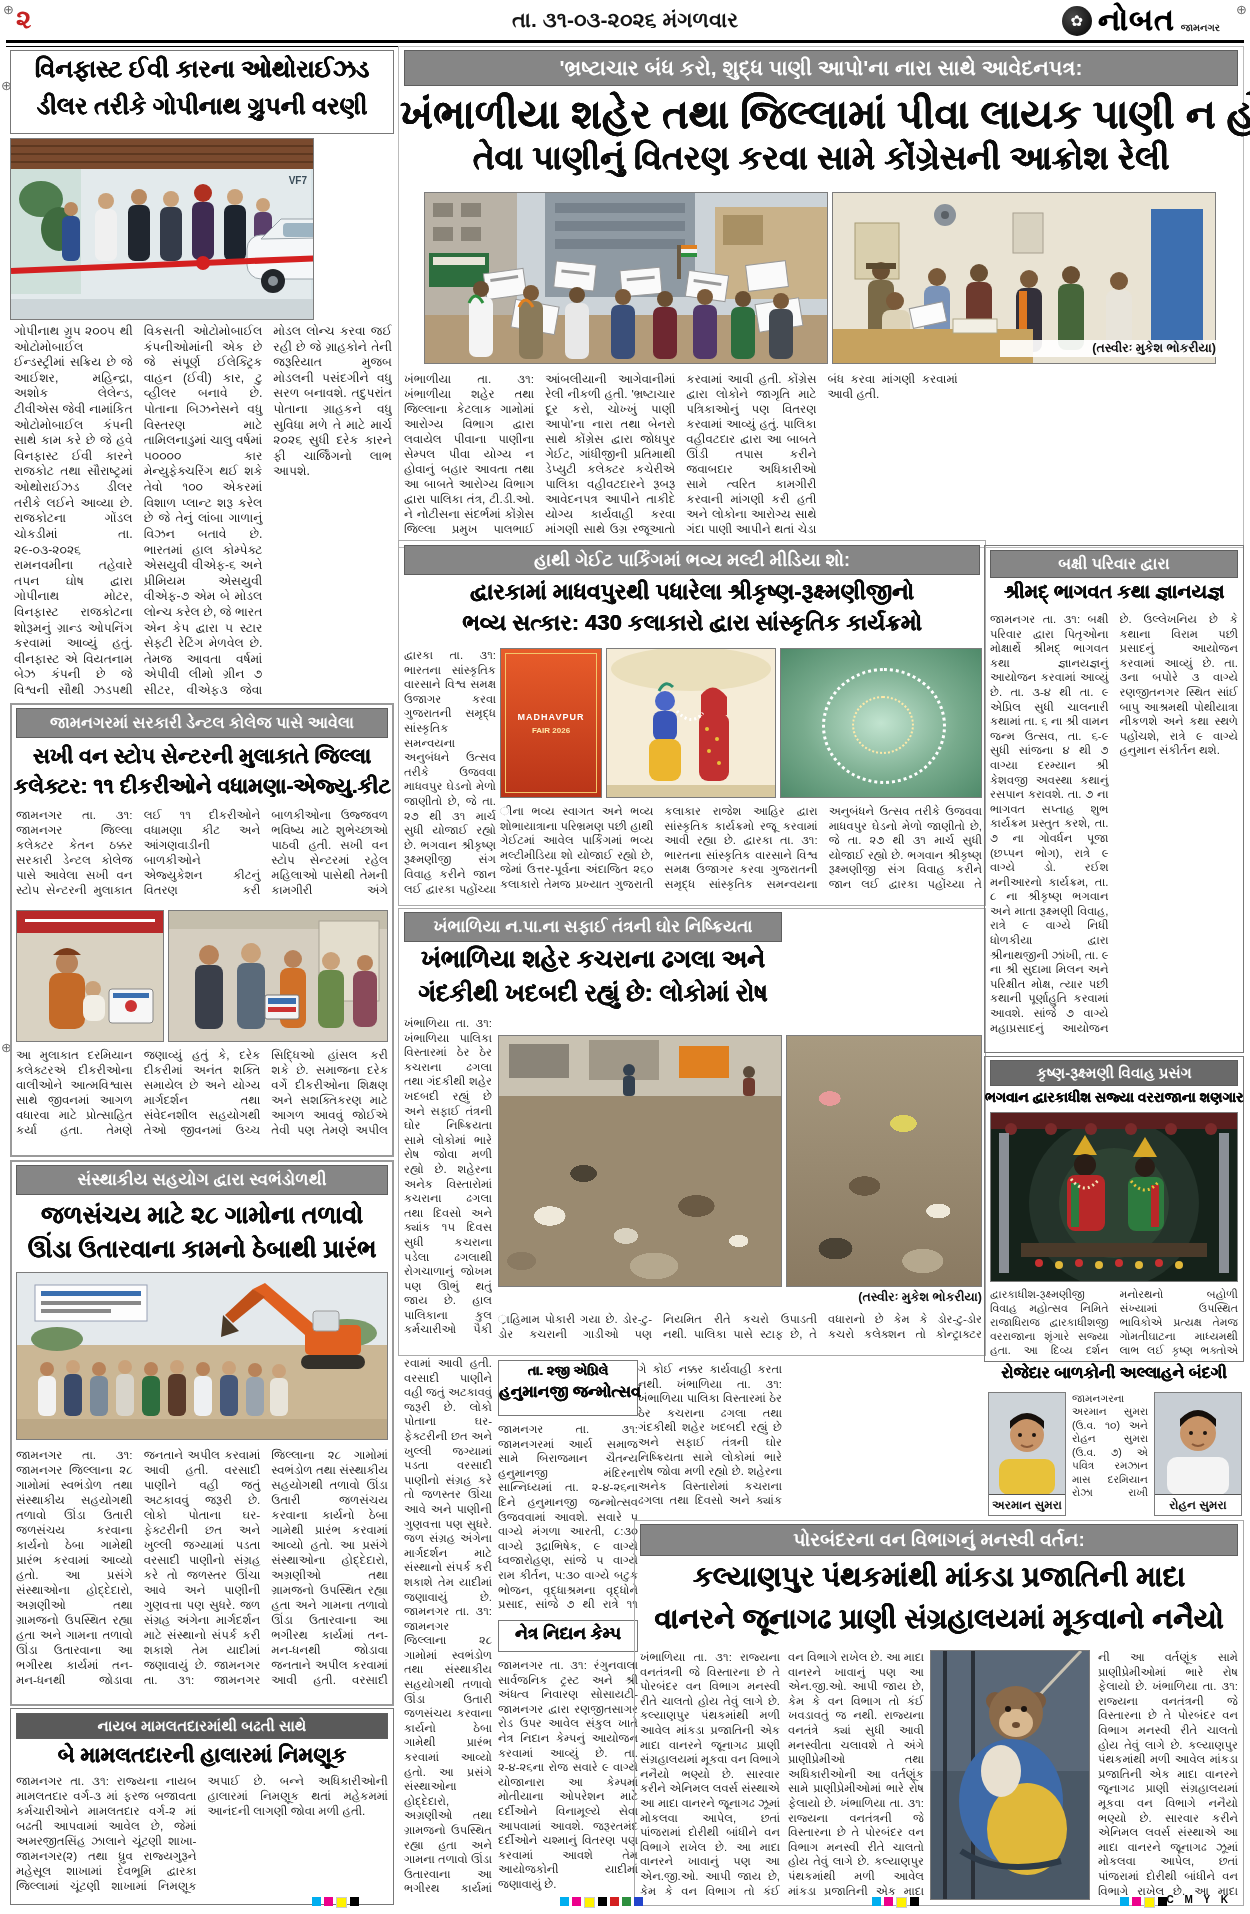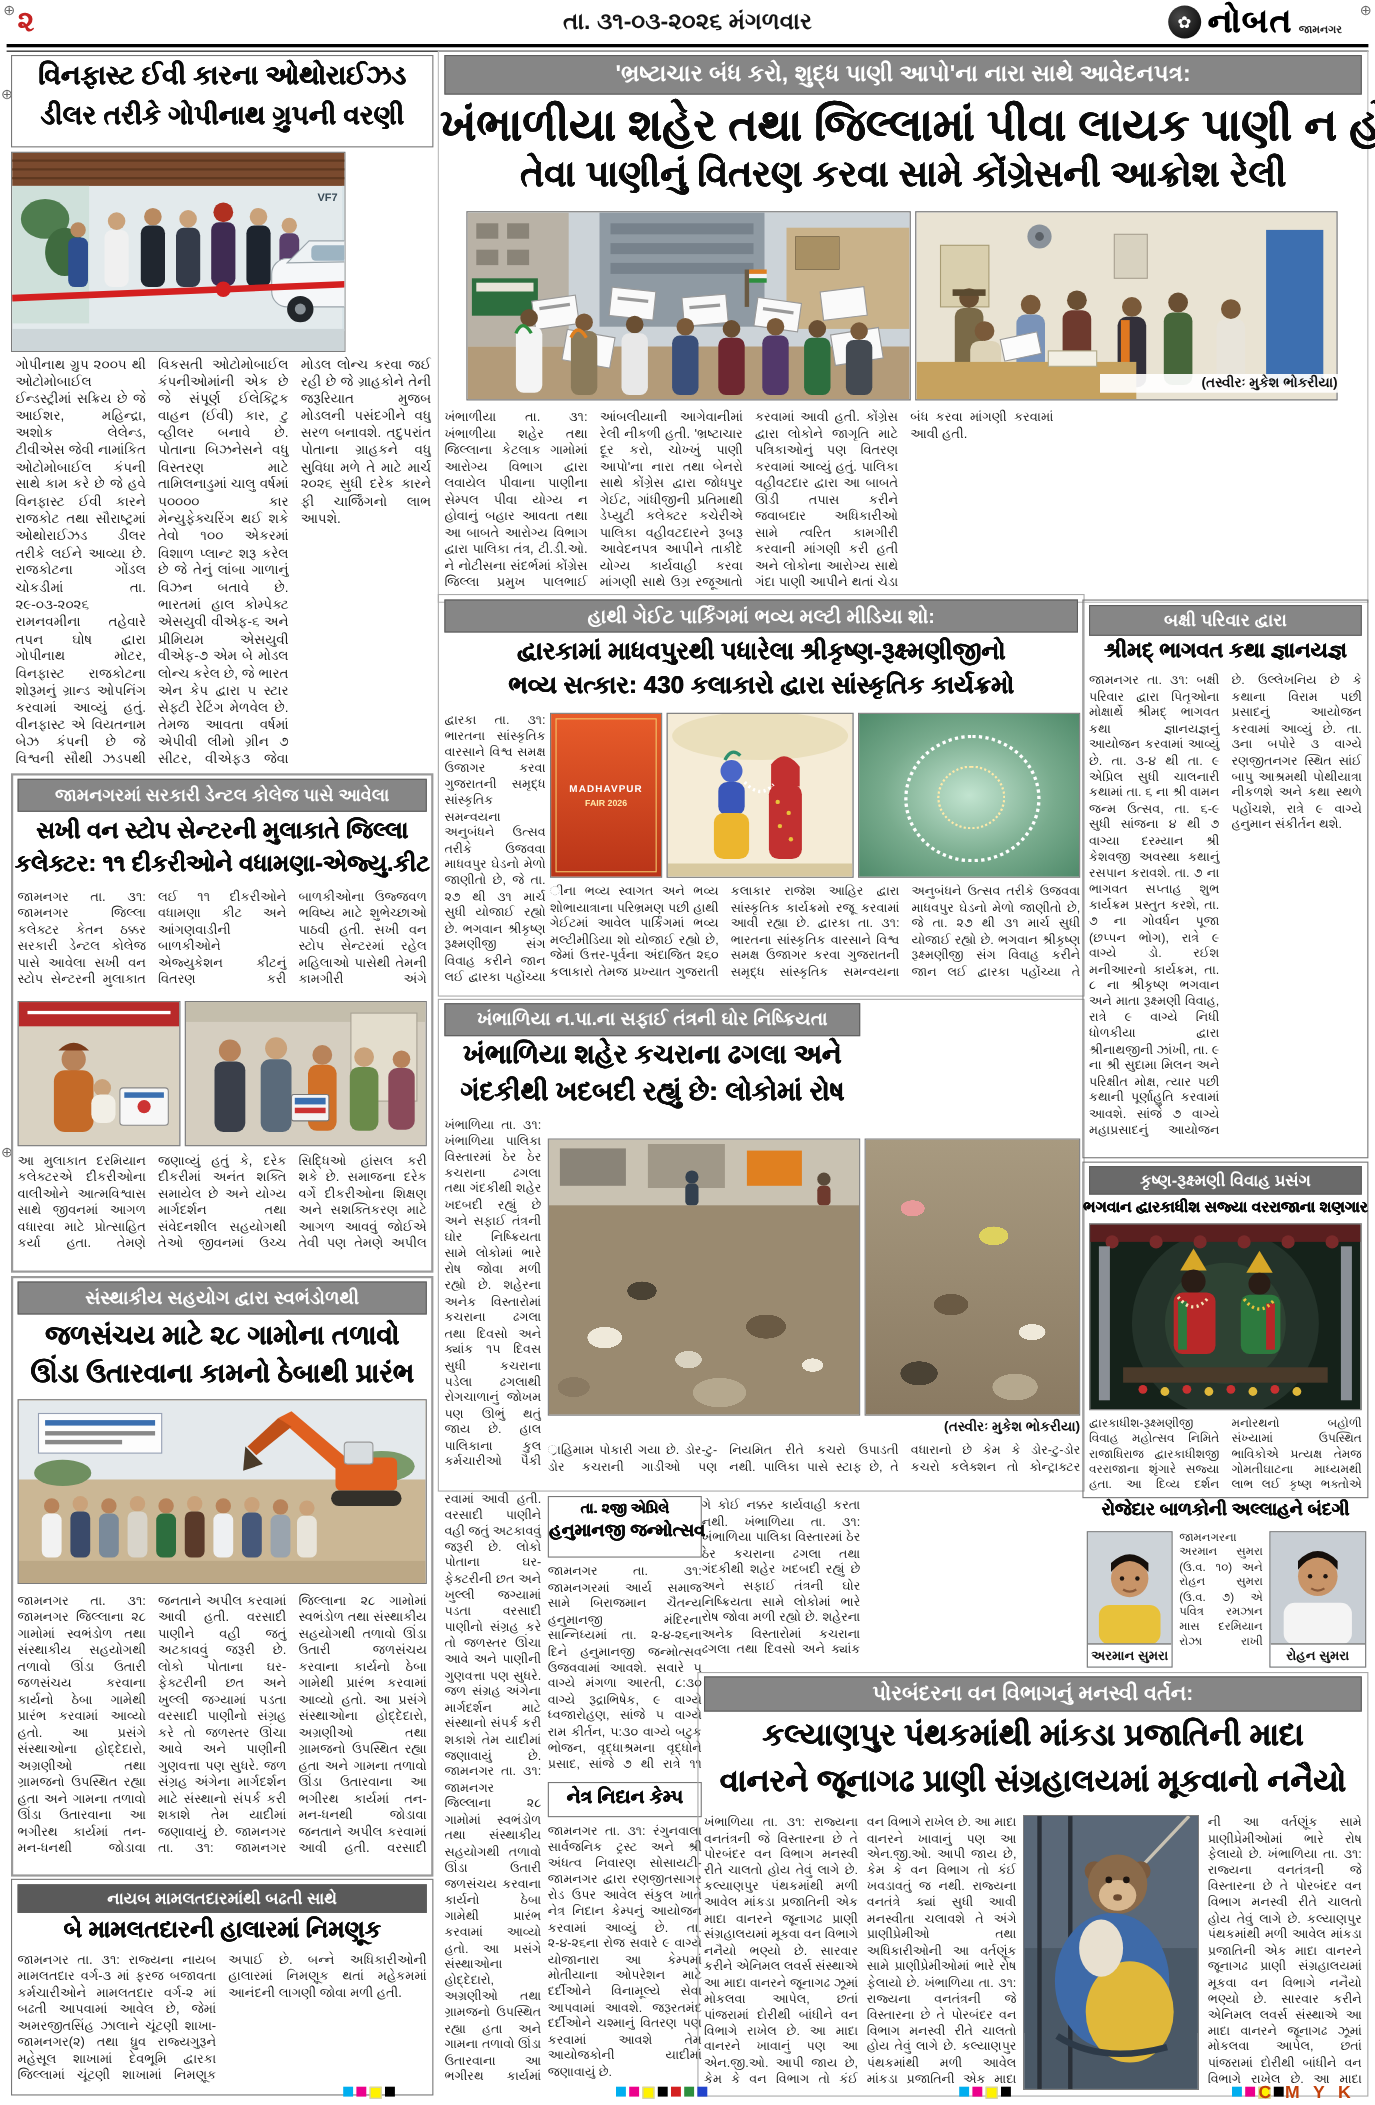--- a/index.html
+++ b/index.html
@@ -43,21 +43,21 @@
      radial-gradient(26px 16px at 40% 60%,#6a5a44 0 60%,transparent 61%),
      radial-gradient(20px 12px at 78% 70%,#efe9da 0 60%,transparent 61%),
      radial-gradient(28px 18px at 25% 85%,#4a4234 0 60%,transparent 61%),
      radial-gradient(34px 20px at 70% 90%,#b5a88e 0 60%,transparent 61%),
      linear-gradient(180deg,#a89a80,#8a7a62);}
   .masthead{position:absolute;display:flex;align-items:center;gap:6px;}
   .emblem{width:30px;height:30px;border-radius:50%;background:radial-gradient(circle at 35% 35%,#4a4a4a,#000);
           color:#fff;display:flex;align-items:center;justify-content:center;font-size:15px;}
   .mh-name{font-weight:800;font-size:30px;letter-spacing:1px;color:#000;text-shadow:.5px 0 #000;}
   .mh-sub{font-weight:bold;font-size:10px;color:#222;align-self:flex-end;padding-bottom:4px;}
-  .cmyk{position:absolute;font-weight:800;font-size:16px;letter-spacing:4px;color:#c2410c;}
+  .cmyk{position:absolute;font-weight:800;font-size:10px;letter-spacing:4px;color:#000000;}
   svg{display:block;}
 </style>
 </head>
 <body>
 
 <div id="page">
 
   <div class="reg" style="left:3px;top:2px;">⊕</div>
   <div class="reg" style="right:3px;top:2px;">⊕</div>
   <div class="reg" style="left:1px;top:78px;">⊕</div>

